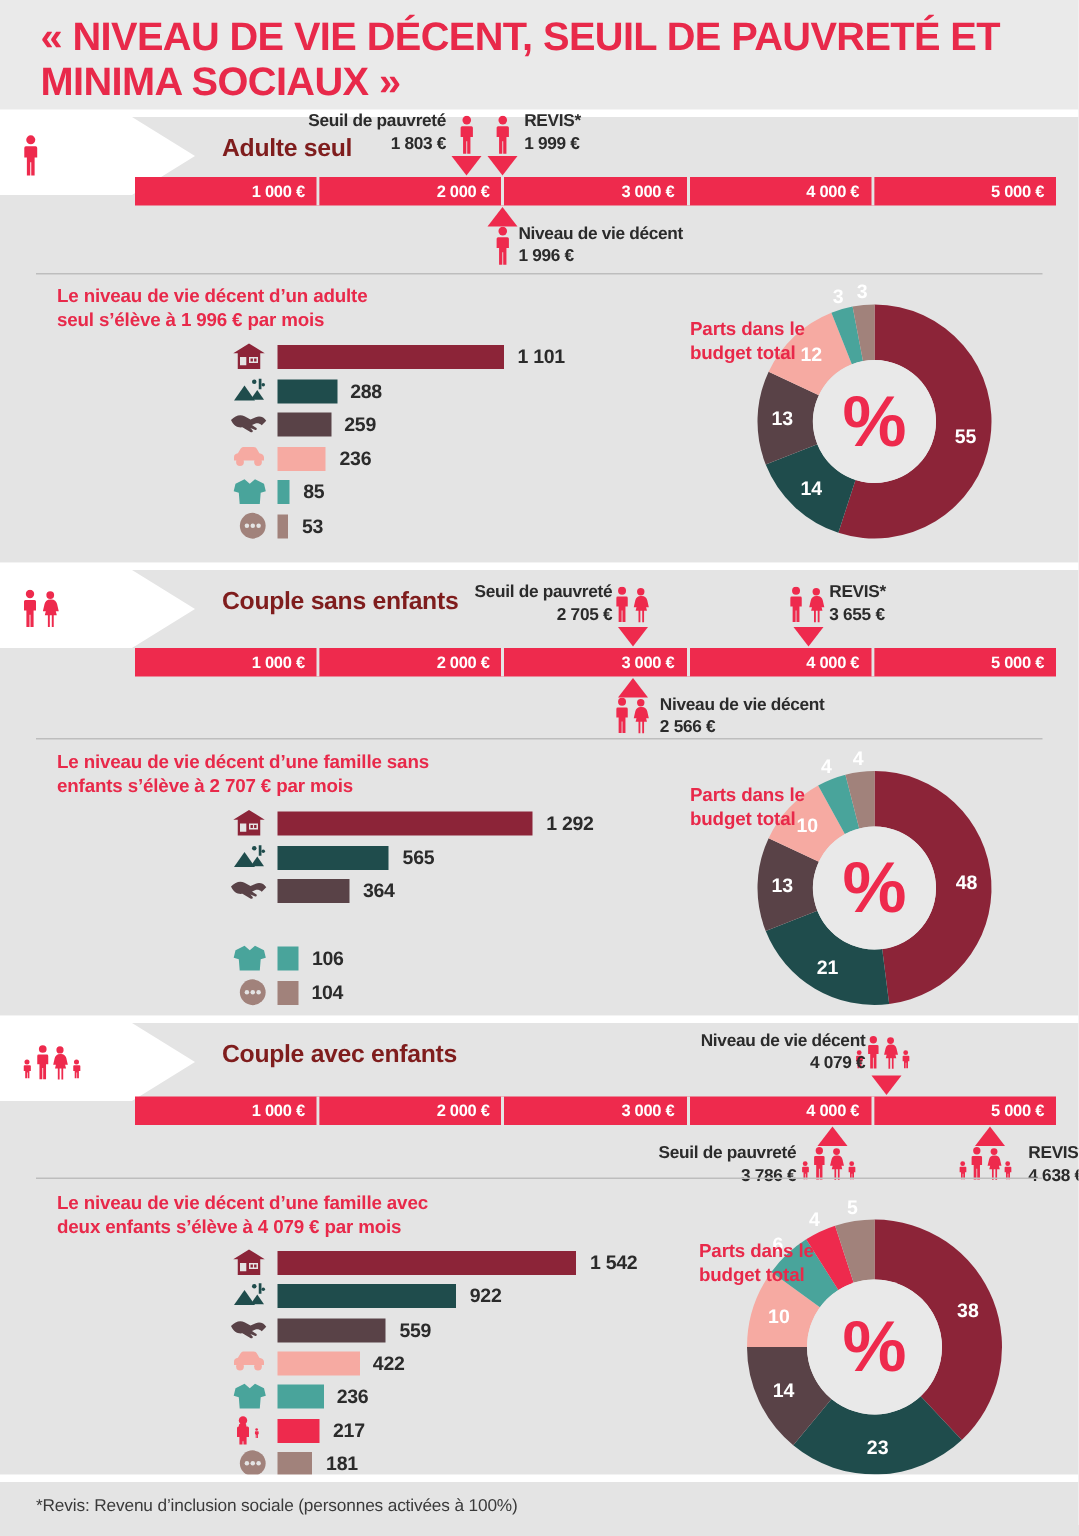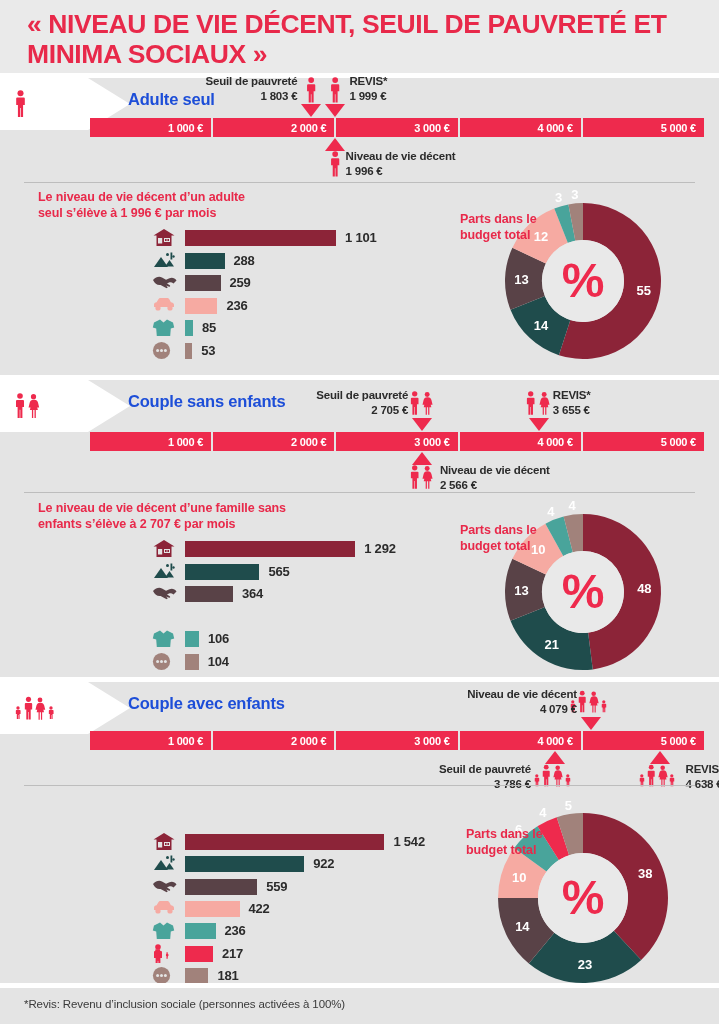--- a/index.html
+++ b/index.html
@@ -33,22 +33,22 @@
     position:absolute; left:0; top:0; width:130px; height:52px;
     background:#fff;
     clip-path: polygon(0 0, 88px 0, 130px 26px, 88px 52px, 0 52px);
   }
   .chev-icon {
     position:absolute; left:14px; top:11px;
     width:56px; height:30px;
     display:flex; align-items:center; justify-content:flex-start; gap:1px;
   }
   .sect-title {
-    position:absolute; left:128px; top:12px;
-    color:#1d4ed8; font-size:16.5px; font-weight:bold;
+    position:absolute; left:148px; top:12px;
+    color:#7f1d1d; font-size:16.5px; font-weight:bold;
     letter-spacing:-0.2px;
   }
 
   
   .scale { position:absolute; left:90px; width:614px; height:19px; display:flex; }
   .scale-seg {
     flex:1; background:#ee2a4d; color:#fff;
     font-size:11px; font-weight:bold; letter-spacing:-0.2px;
     display:flex; align-items:center; justify-content:flex-end;
     padding-right:8px; border-right:2px solid #e4e4e4;
@@ -71,21 +71,21 @@
   .fig-wrap { position:absolute; display:flex; align-items:flex-end; gap:1px; }
 
   
   .divider { position:absolute; left:24px; width:671px; height:1px; background:#bdbdbd; }
 
   
   .bc-caption {
     position:absolute; left:38px; color:#e8294a;
     font-size:12.5px; font-weight:bold; line-height:16px; letter-spacing:-0.1px;
   }
-  .bar-row { position:absolute; left:0; width:440px; height:22px; }
+  .bar-row { position:absolute; left:0; width:440px; height:22px;text-align:right; }
   .bar-icon { position:absolute; top:0; width:26px; height:20px; }
   .bar-rect { position:absolute; top:2px; height:16px; }
   .bar-val {
     position:absolute; top:2px; white-space:nowrap;
     color:#2b2b2b; font-size:13px; font-weight:bold; letter-spacing:-0.2px;
   }
 
   
   .donut-title {
     position:absolute; color:#e8294a; font-size:12.5px; font-weight:bold;
@@ -484,20 +484,23 @@
             <svg width="7.6" height="16.15" viewBox="0 0 10 16">
     <circle cx="5" cy="2.4" r="2.1" fill="#ee2a4d"></circle>
     <path d="M2.6 5 h4.8 a0.8 0.8 0 0 1 0.8 0.8 v4 h-1.2 v6.2 h-1.5 v-4.9 h-0.5 v4.9 h-1.5 v-6.2 h-1.2 v-4 a0.8 0.8 0 0 1 0.8 -0.8 z" fill="#ee2a4d"></path>
   </svg>
           </span>
         </div>
         <div class="mk-text" style="left:685.5464px;top:80px;text-align:left">
       <span>REVIS*</span><br>
       <span>4 638 €</span></div>
         <div class="divider" style="top:103px"></div>
+        <div class="bc-caption" style="top:112px">
+    <span>Le niveau de vie décent d’une famille avec</span><br>
+    <span>deux enfants s’élève à 4 079 € par mois</span></div>
         <div class="bar-row" style="top:150px">
 
       <div class="bar-icon" style="left:152px"><svg width="24" height="19" viewBox="0 0 24 19">
               <path d="M12 1 L1.5 7.5 h3 v10.5 h15 V7.5 h3 z" fill="#8c2438"></path>
               <rect x="6" y="10" width="4.2" height="5.5" fill="#e4e4e4"></rect>
               <rect x="12" y="10" width="6" height="4" fill="#e4e4e4"></rect>
               <rect x="13" y="11" width="1.6" height="2" fill="#8c2438"></rect>
               <rect x="15.4" y="11" width="1.6" height="2" fill="#8c2438"></rect>
             </svg></div>
       <div class="bar-rect" style="left:185px;width:199.3806px;background:#8c2438"></div>

